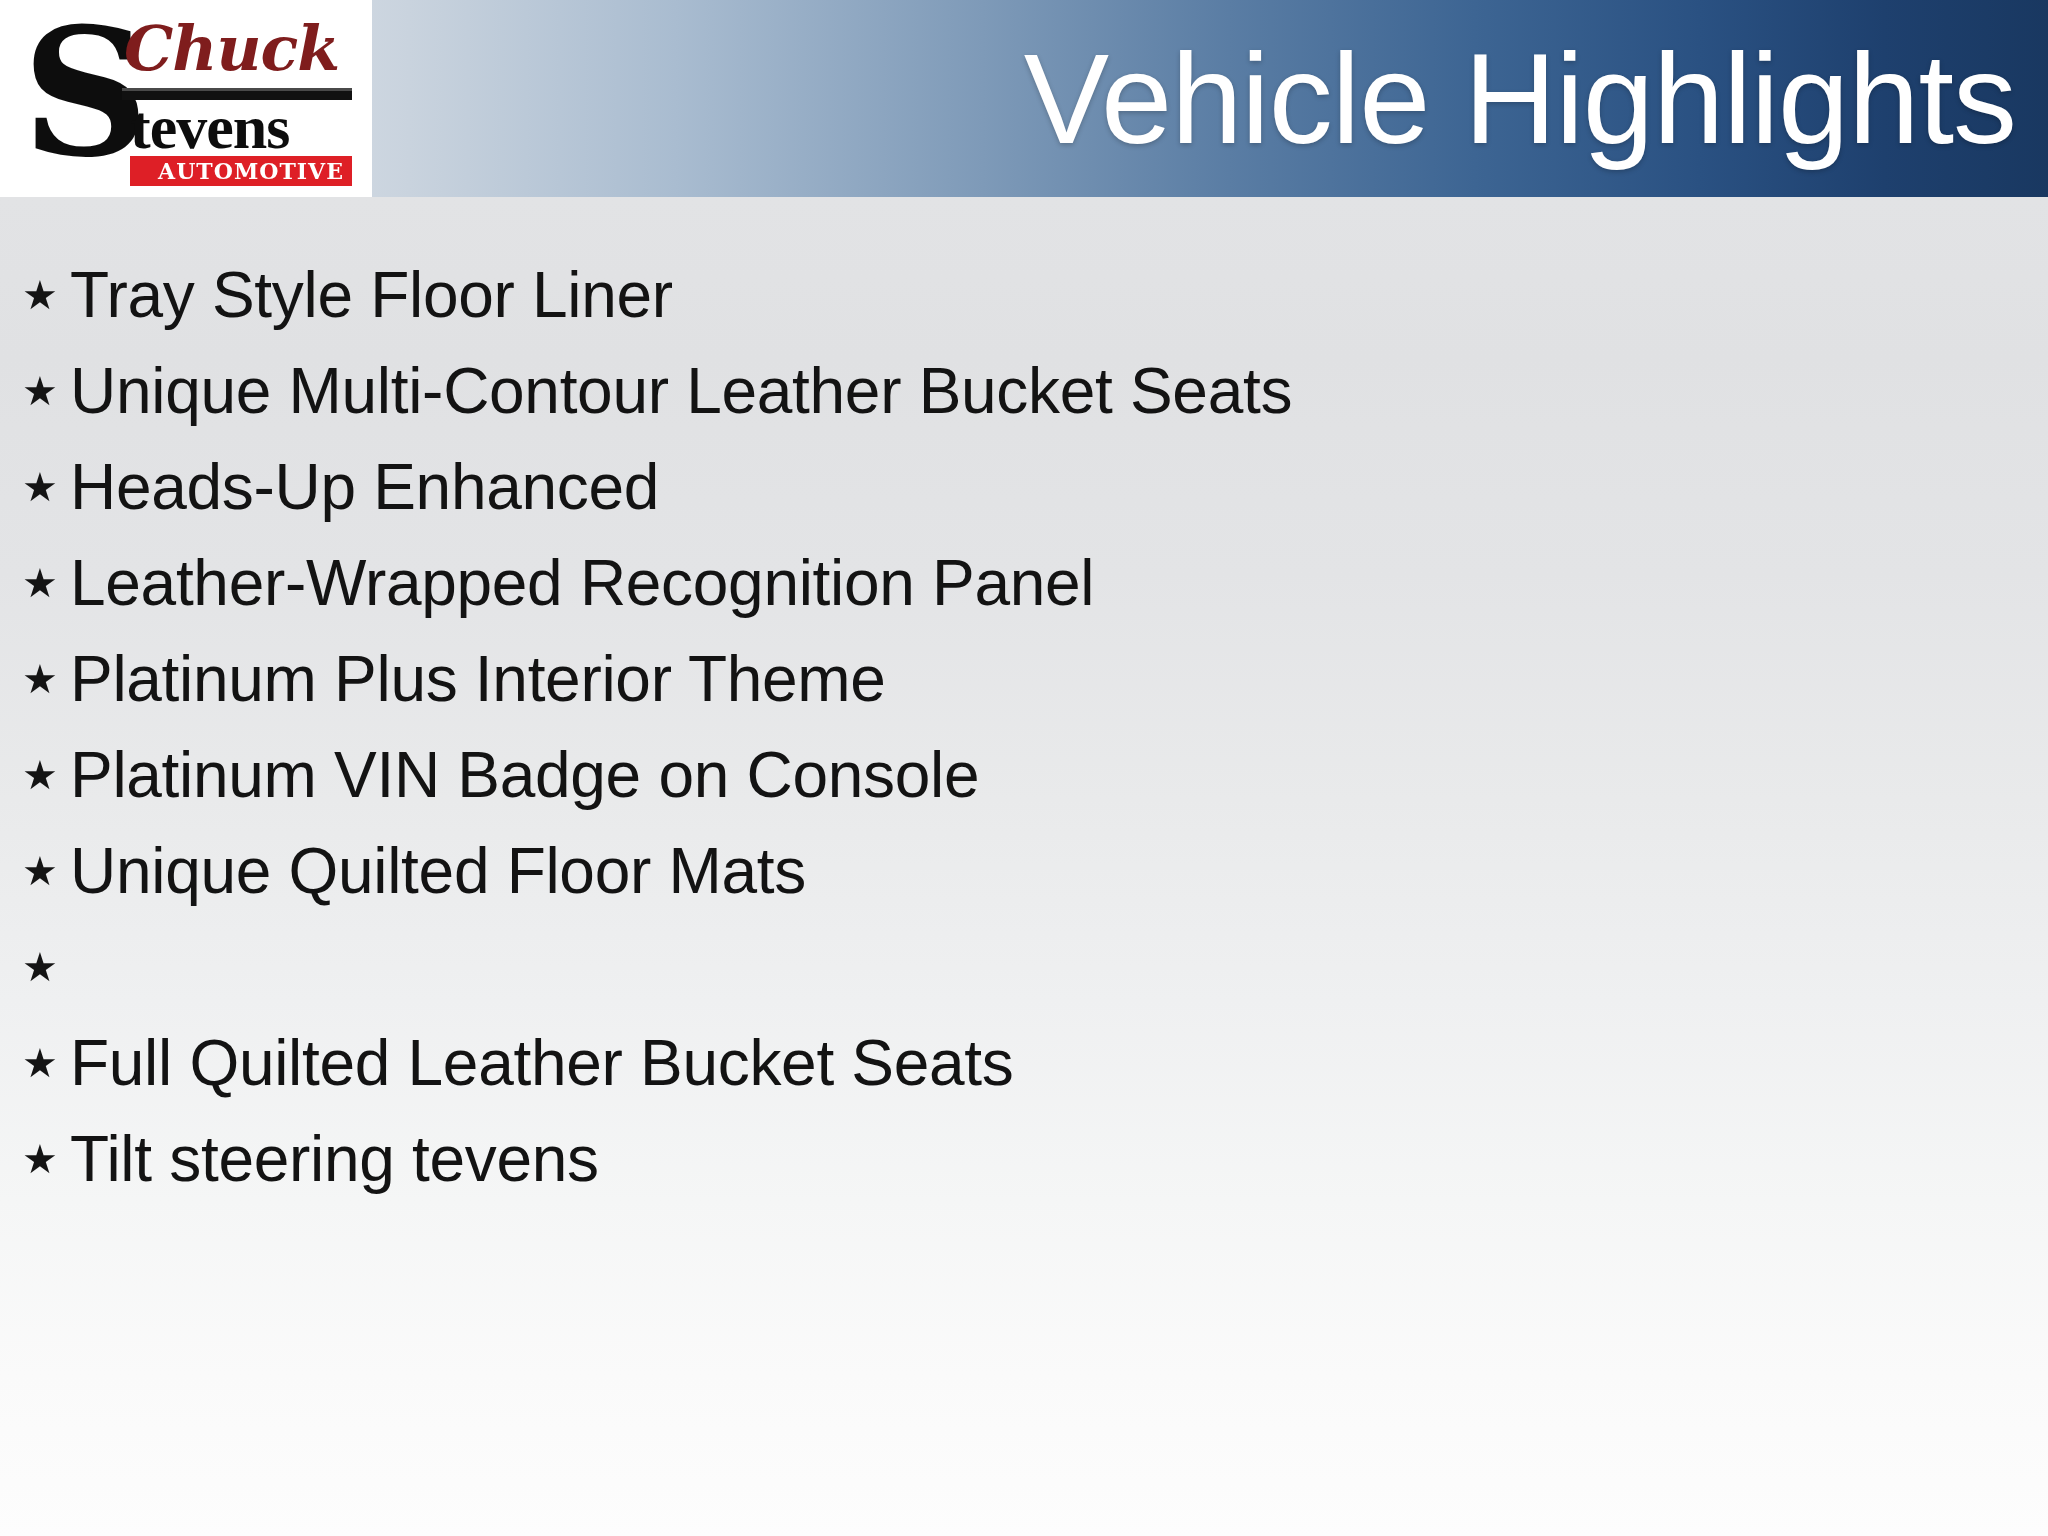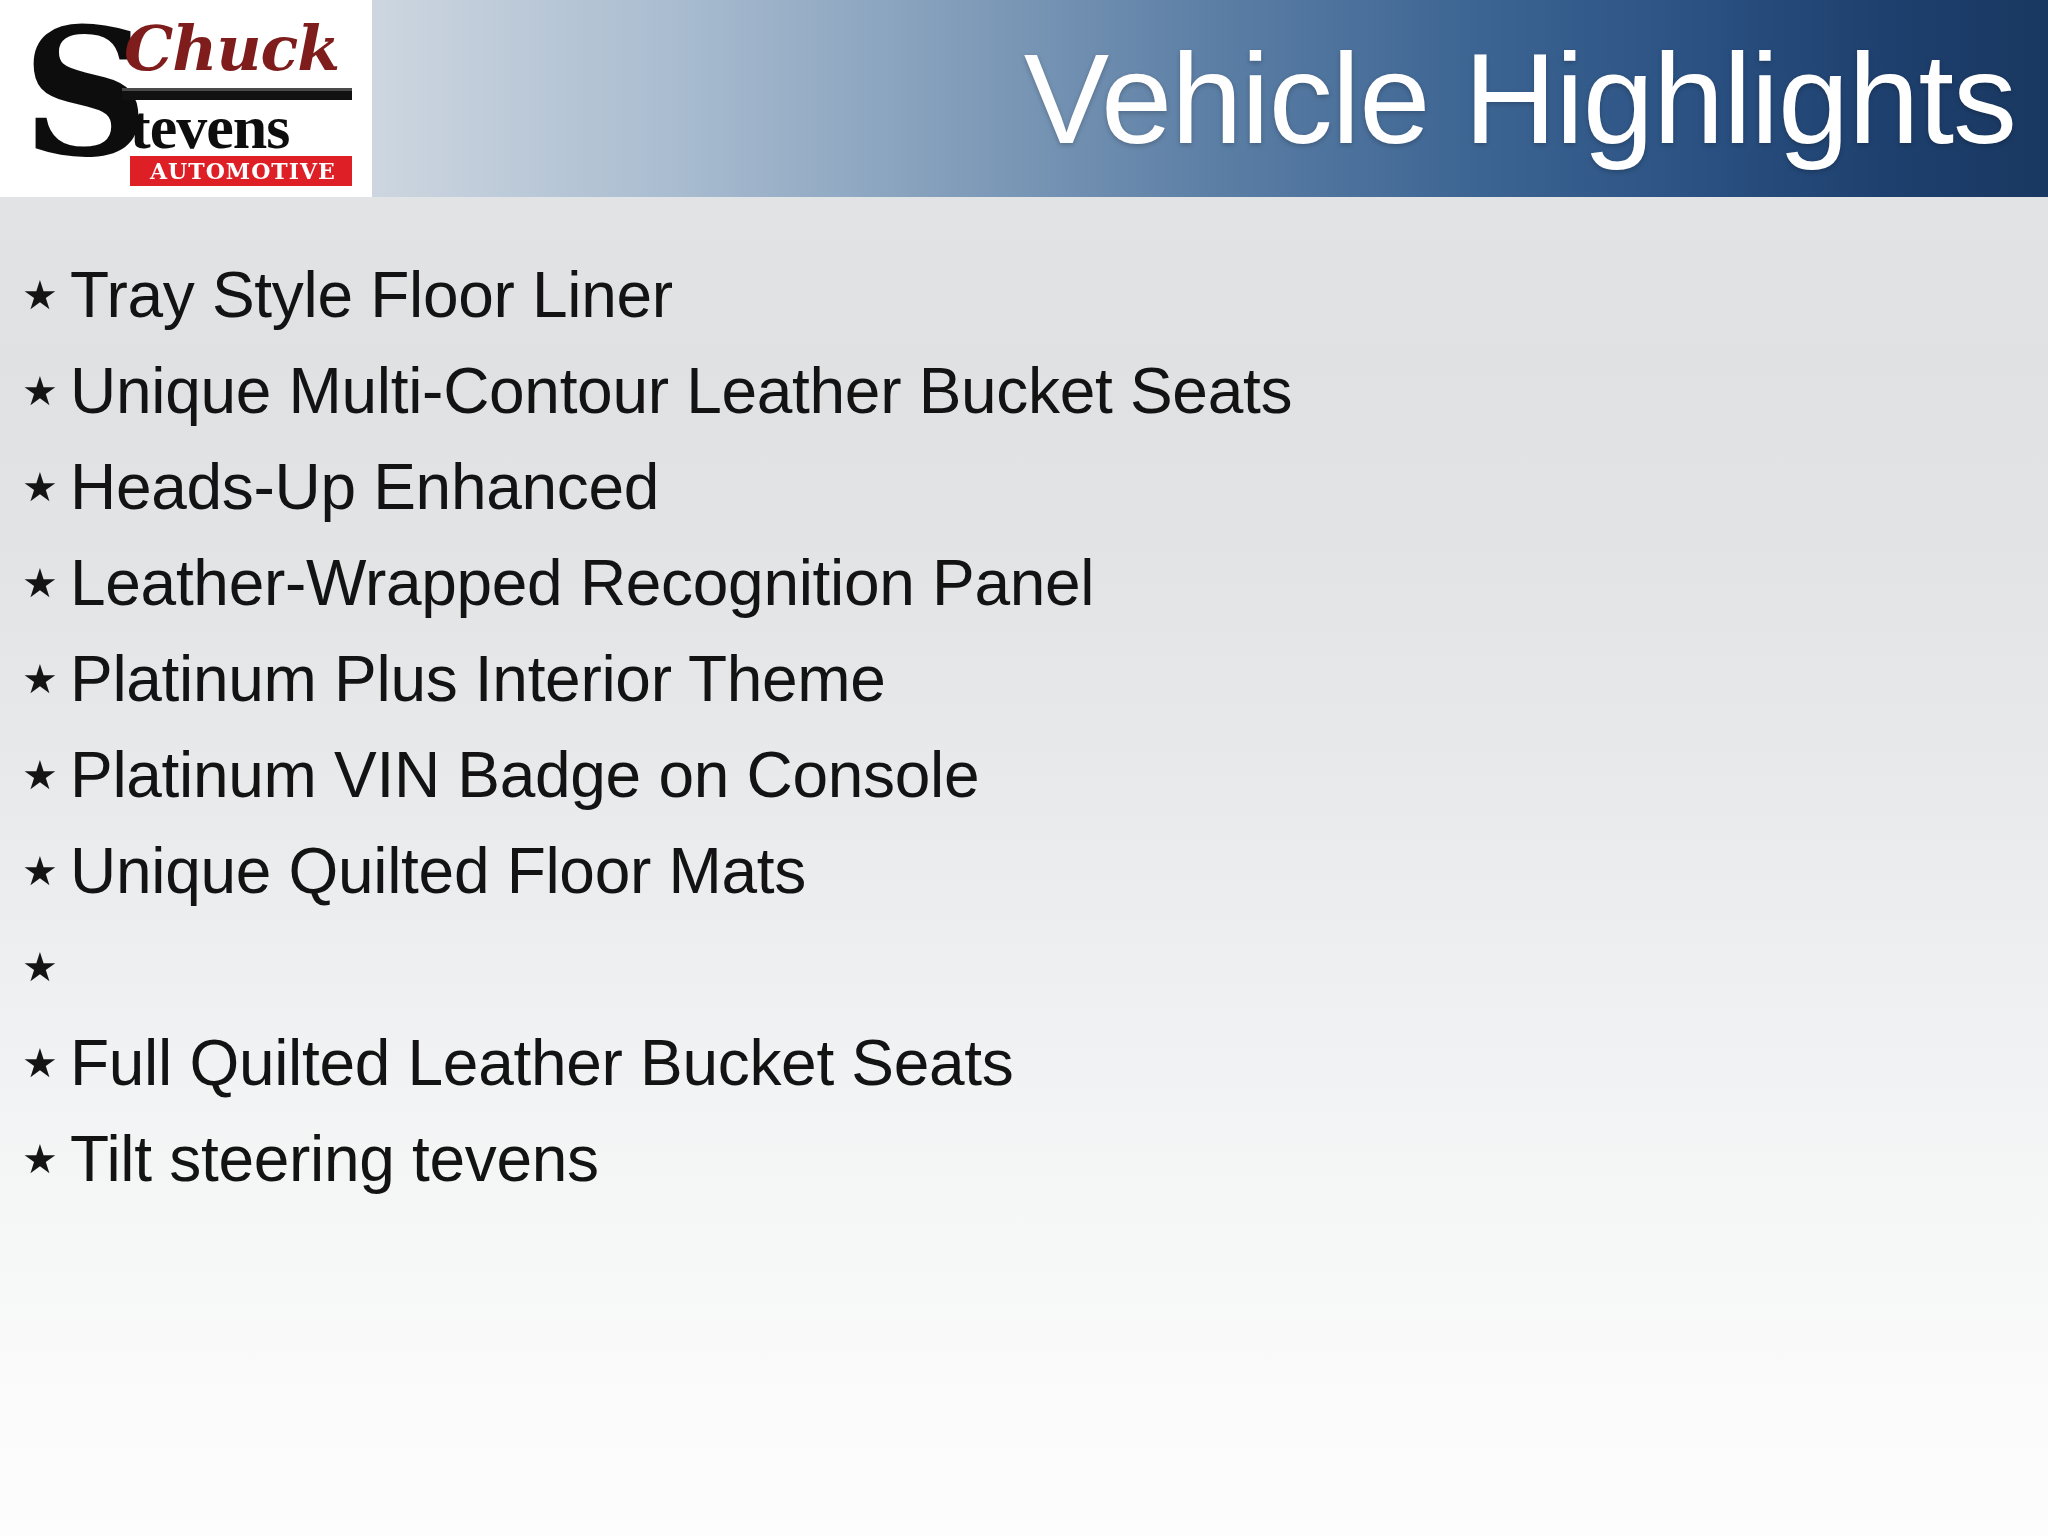--- a/index.html
+++ b/index.html
@@ -99,20 +99,21 @@
     position:absolute;
     left:108px; top:146px;
     width:222px; height:30px;
     background:#de1f26;
   }
   .logo-automotive {
     position:absolute;
     left:0; top:0;
     width:222px; height:30px;
     line-height:30px;
+    text-align:center;
     font-family:"DejaVu Serif", serif;
     font-weight:700;
     font-size:22px;
     color:#ffffff;
     letter-spacing:1px;
     padding-left:20px;
   }
 
   
   #header-title {

